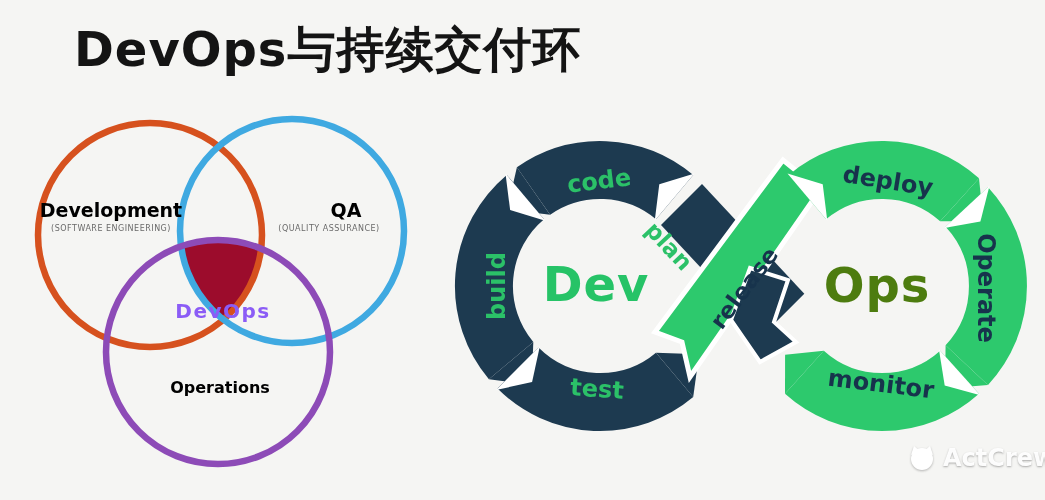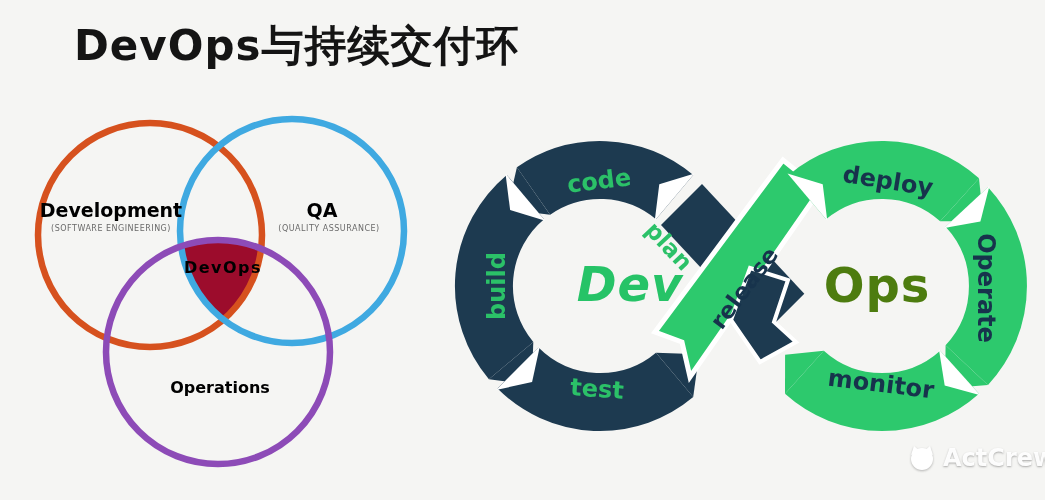--- a/index.html
+++ b/index.html
@@ -4,26 +4,26 @@
 <style>
   html,body{margin:0;padding:0;}
   body{
     width:1045px;height:500px;position:relative;overflow:hidden;
     background:#f5f5f3;
     font-family:"DejaVu Sans","Liberation Sans",sans-serif;
   }
   #diagram-svg{position:absolute;left:0;top:0;}
   .page-title{
     position:absolute;left:74px;top:18px;
-    font-size:42px;font-weight:800;color:#141414;letter-spacing:1px;
+    font-size:48px;font-weight:800;color:#141414;letter-spacing:1px;
   }
   .lbl{position:absolute;transform:translate(-50%,-50%);white-space:nowrap;}
   .venn-label{font-size:19px;font-weight:600;color:#000000;text-align:center;}
   .venn-sub{font-size:8px;font-weight:400;color:#6a6a6a;letter-spacing:0.5px;text-align:left;}
-  .devops-center{font-size:16px;font-weight:700;color:#000000;letter-spacing:1.5px;}
+  .devops-center{font-size:20px;font-weight:700;color:#8b5cf6;letter-spacing:1.5px;margin-top:44px;}
   .big-word{font-size:48px;font-weight:800;letter-spacing:1px;}
   .dev-word{color:#26c367;}
   .ops-word{color:#4d7c0f;}
   .stage{font-size:24px;font-weight:700;}
   .stage-green{color:#2bc168;}
   .stage-navy{color:#17334c;}
   .watermark{
     position:absolute;left:908px;top:444px;display:flex;align-items:center;gap:7px;
     color:rgba(255,255,255,0.96);font-size:24px;font-weight:700;
     text-shadow:0 1px 2px rgba(80,80,80,0.45);
@@ -80,26 +80,26 @@
       <path d="M496.1,389.9 L539.9,346.1 L532.1,382.1 Z"></path>
       <path d="M787.5,173.4 L827.3,220.8 L822.7,184.2 Z"></path>
       <path d="M989.5,185.8 L944.1,228 L980.4,221.5 Z"></path>
       <path d="M980.3,395.2 L938.9,349.2 L944.7,385.6 Z"></path>
     </g>
   </g>
 </svg>
 
 <div class="lbl venn-label" style="left:111px;top:210px;">Development</div>
 <div class="lbl venn-sub" style="left:111px;top:228px;">(SOFTWARE ENGINEERING)</div>
-<div class="lbl venn-label" style="left:322px;top:210px;">QA</div>
+<div class="lbl venn-label" style="left:346px;top:210px;">QA</div>
 <div class="lbl venn-sub" style="left:329px;top:228px;">(QUALITY ASSURANCE)</div>
 <div class="lbl venn-label" style="left:220px;top:387px;font-size:16px;">Operations</div>
 <div class="lbl devops-center" style="left:223px;top:267px;">DevOps</div>
 
-<div class="lbl big-word dev-word" style="left:630px;top:284px;font-style:italic;">Dev</div>
+<div class="lbl big-word dev-word" style="left:596px;top:284px;">Dev</div>
 <div class="lbl big-word ops-word" style="left:877px;top:285px;">Ops</div>
 
 <div class="lbl stage stage-green" style="left:599px;top:181px;transform:translate(-50%,-50%) rotate(-7deg);">code</div>
 <div class="lbl stage stage-green" style="left:497px;top:286px;transform:translate(-50%,-50%) rotate(-90deg);">build</div>
 <div class="lbl stage stage-green" style="left:597px;top:389px;transform:translate(-50%,-50%) rotate(4deg);">test</div>
 <div class="lbl stage stage-green" style="left:669px;top:246px;font-size:23px;transform:translate(-50%,-50%) rotate(47deg);">plan</div>
 <div class="lbl stage stage-navy" style="left:744px;top:288px;font-size:23px;transform:translate(-50%,-50%) rotate(-53deg);">release</div>
 <div class="lbl stage stage-navy" style="left:888px;top:181px;transform:translate(-50%,-50%) rotate(9deg);">deploy</div>
 <div class="lbl stage stage-navy" style="left:986px;top:288px;transform:translate(-50%,-50%) rotate(90deg);">Operate</div>
 <div class="lbl stage stage-navy" style="left:881px;top:384px;transform:translate(-50%,-50%) rotate(7deg);">monitor</div>

